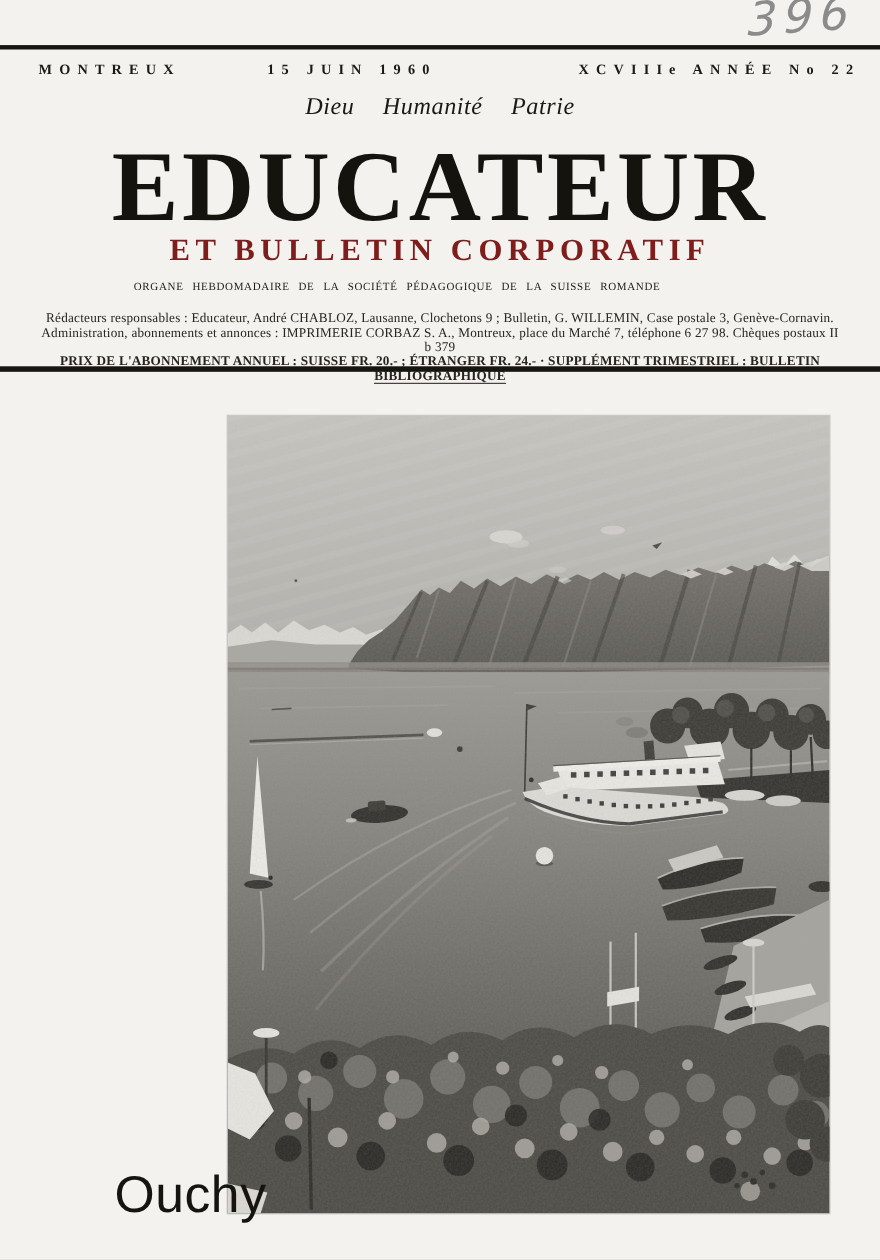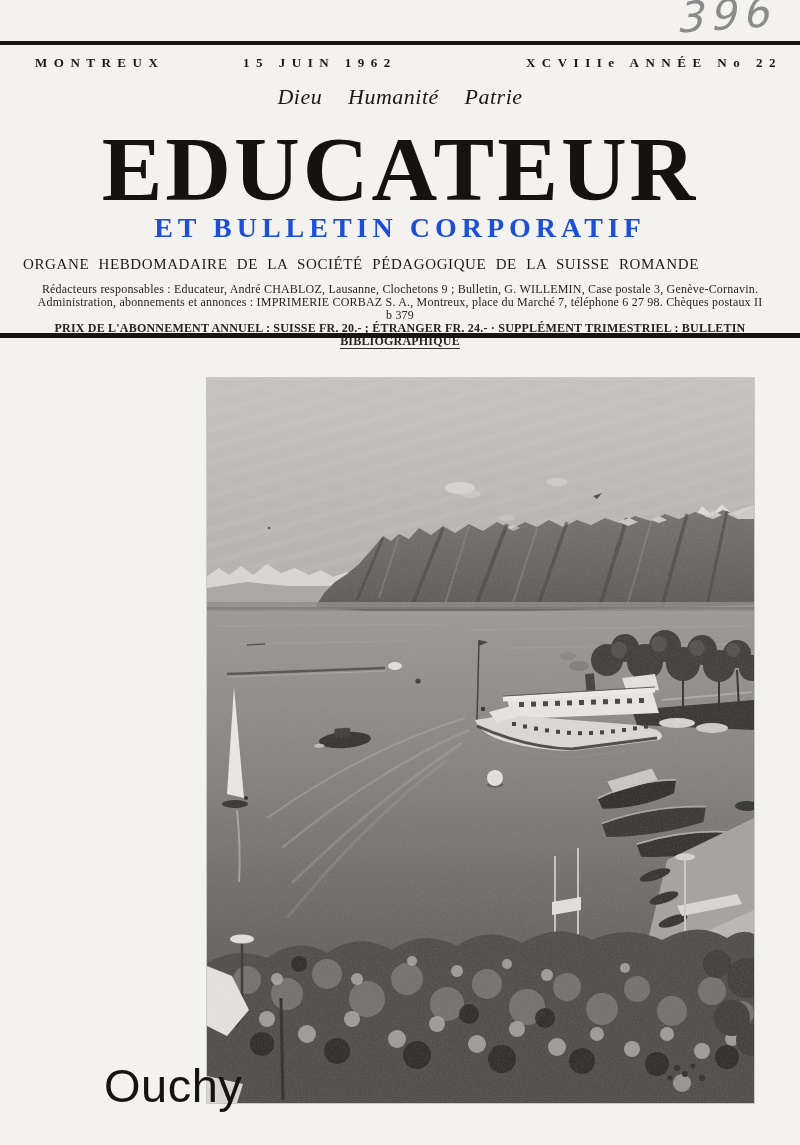--- a/index.html
+++ b/index.html
@@ -22,23 +22,23 @@
   .dateline{position:absolute;top:55px;left:0;width:800px;height:20px;
     font-size:13px;font-weight:bold;letter-spacing:.5em;white-space:nowrap;}
   .dateline .place{position:absolute;left:35px;}
   .dateline .date{position:absolute;left:243px;}
   .dateline .issue{position:absolute;right:18px;}
   .motto{position:absolute;top:84px;left:0;width:800px;text-align:center;
     font-style:italic;font-size:22px;word-spacing:.9em;letter-spacing:.5px;}
   .title{position:absolute;top:112px;left:0;width:800px;text-align:center;
     font-size:91px;line-height:1;font-weight:bold;letter-spacing:3px;color:#15130e;margin-top:12px;}
   .subtitle{position:absolute;top:212px;left:0;width:800px;text-align:center;
-    font-size:28px;font-weight:bold;letter-spacing:5px;color:#1d4ed8;}
+    font-size:28px;font-weight:bold;letter-spacing:5px;color:#7f1d1d;}
   .organ{position:absolute;top:256px;left:0;width:722px;text-align:center;
-    font-size:15px;letter-spacing:.6px;word-spacing:5px;color:#1d1b15;}
+    font-size:10px;letter-spacing:.6px;word-spacing:5px;color:#1d1b15;}
   .credits{position:absolute;top:283px;left:35px;width:730px;text-align:center;
     font-size:12px;line-height:13px;letter-spacing:.2px;color:#27251e;}
   .credits .bold{font-weight:bold;}
   .credits .ul{font-weight:bold;border-bottom:1.5px solid #33312a;padding-bottom:0px;}
   
   .photo{position:absolute;left:207px;top:378px;width:547px;height:725px;
     box-shadow:0 0 0 1px rgba(110,108,100,.30);}
   .photo svg{display:block;}
   .caption{position:absolute;left:63px;top:1058px;
     font-family:"Liberation Sans","DejaVu Sans",sans-serif;
@@ -48,21 +48,21 @@
 <body>
 
 <div class="page">
 
   <div class="pencil">396</div>
 
   <div class="rule rule-top"></div>
 
   <div class="dateline">
     <span class="place">MONTREUX</span>
-    <span class="date">15 JUIN 1962</span>
+    <span class="date">15 JUIN 1960</span>
     <span class="issue">XCVIIIe ANNÉE No 22</span>
   </div>
 
   <div class="motto">Dieu Humanité Patrie</div>
 
   <div class="title">EDUCATEUR</div>
 
   <div class="subtitle">ET BULLETIN CORPORATIF</div>
 
   <div class="organ">ORGANE HEBDOMADAIRE DE LA SOCIÉTÉ PÉDAGOGIQUE DE LA SUISSE ROMANDE</div>

